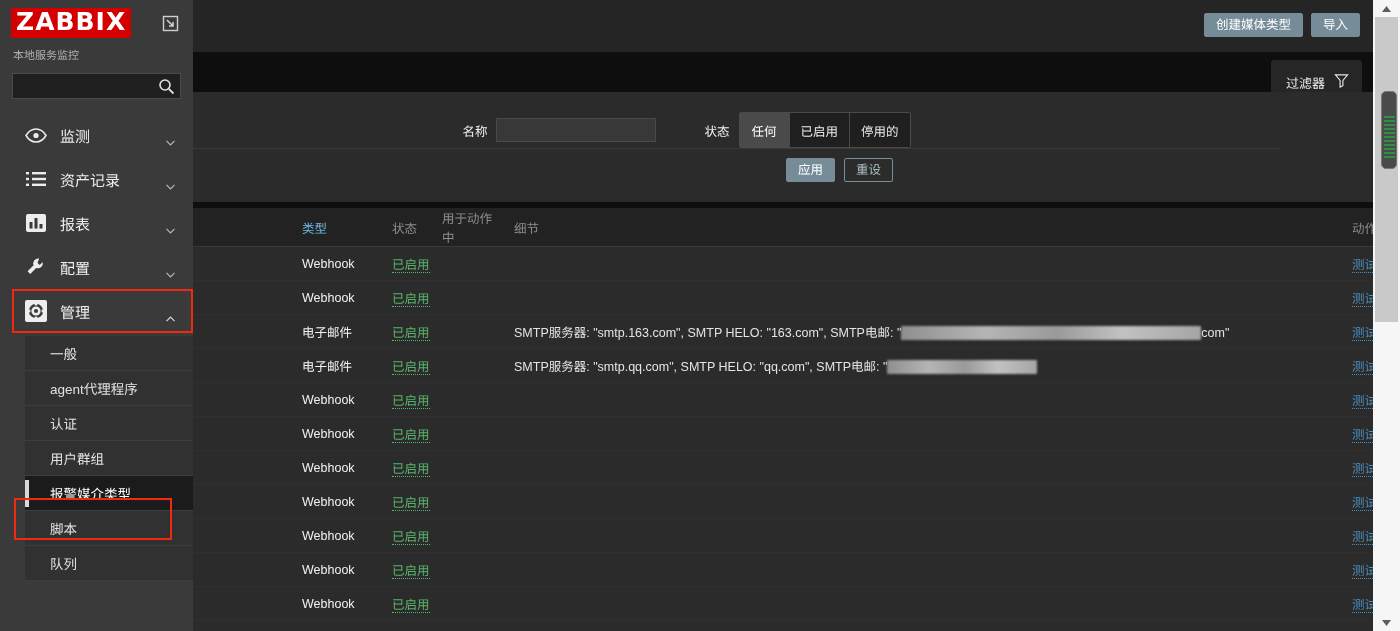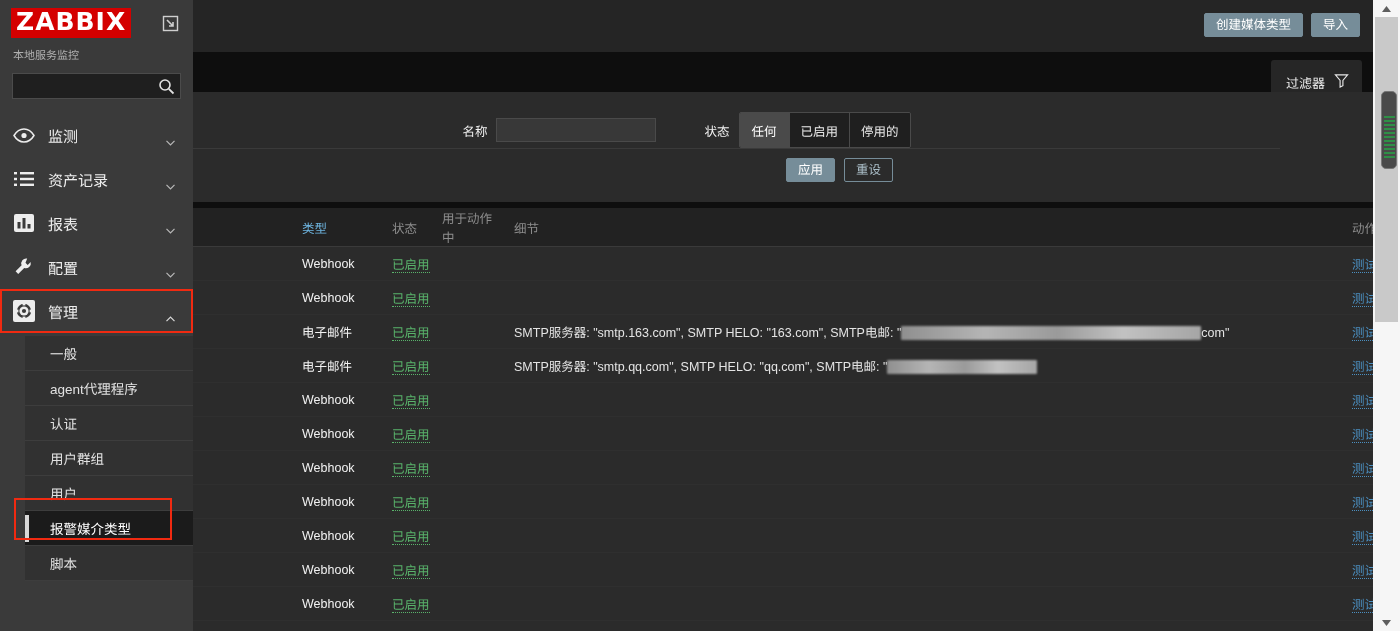--- a/index.html
+++ b/index.html
@@ -63,21 +63,21 @@
     font-family: inherit;
     font-size: 12px;
     padding: 0 28px 0 7px;
   }
   .sb-search .mag {
     position: absolute; right: 5px; top: 4px;
     width: 17px; height: 17px;
     cursor: pointer;
   }
 
-  .sb-nav { margin-top: 14px; }
+  .sb-nav { margin-top: 14px; padding-left: 12px; }
   .sb-item {
     position: relative;
     height: 44px;
     display: flex; align-items: center;
     padding-left: 13px;
     cursor: pointer;
     font-size: 15px;
     color: #ededed;
   }
   .sb-item .ico {
@@ -634,28 +634,28 @@
         </div>
         <div class="sb-sub-item">
           <span>agent代理程序</span>
         </div>
         <div class="sb-sub-item">
           <span>认证</span>
         </div>
         <div class="sb-sub-item">
           <span>用户群组</span>
         </div>
-        <div class="sb-sub-item">
-          <span>用户</span>
-        </div>
         <div class="sb-sub-item sel">
           <span>报警媒介类型</span>
         </div>
         <div class="sb-sub-item">
           <span>脚本</span>
+        </div>
+        <div class="sb-sub-item">
+          <span>队列</span>
         </div>
       </div>
     <div class="sub-redbox"></div>
   </div>
 
   <div class="vscroll">
     <div class="vs-arrow up">
       <svg width="11" height="8" viewBox="0 0 11 8">
           <path d="M5.5 1L10 7H1z" fill="#5e5e5e"></path>
         </svg>

